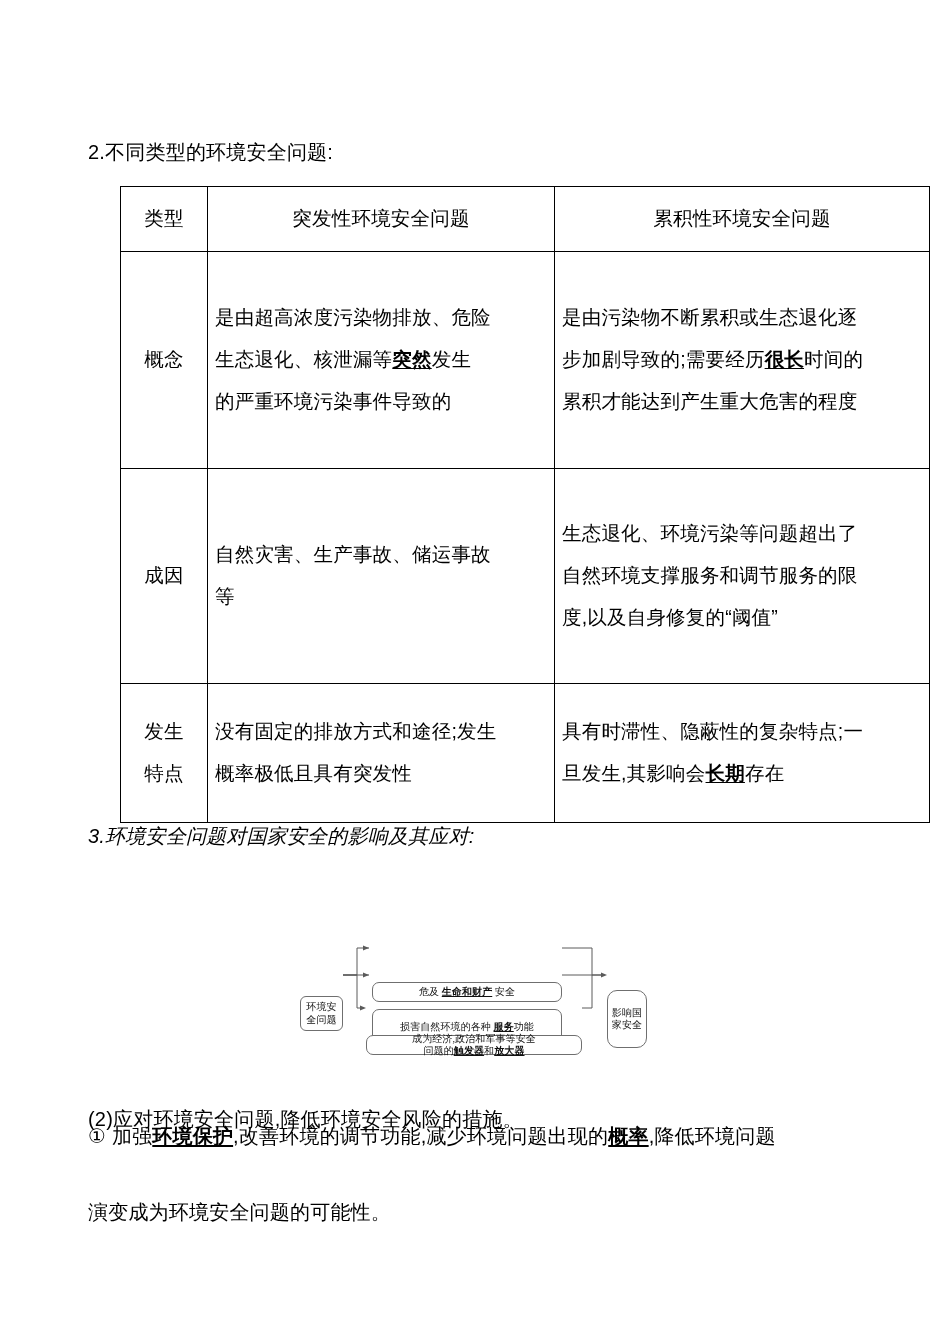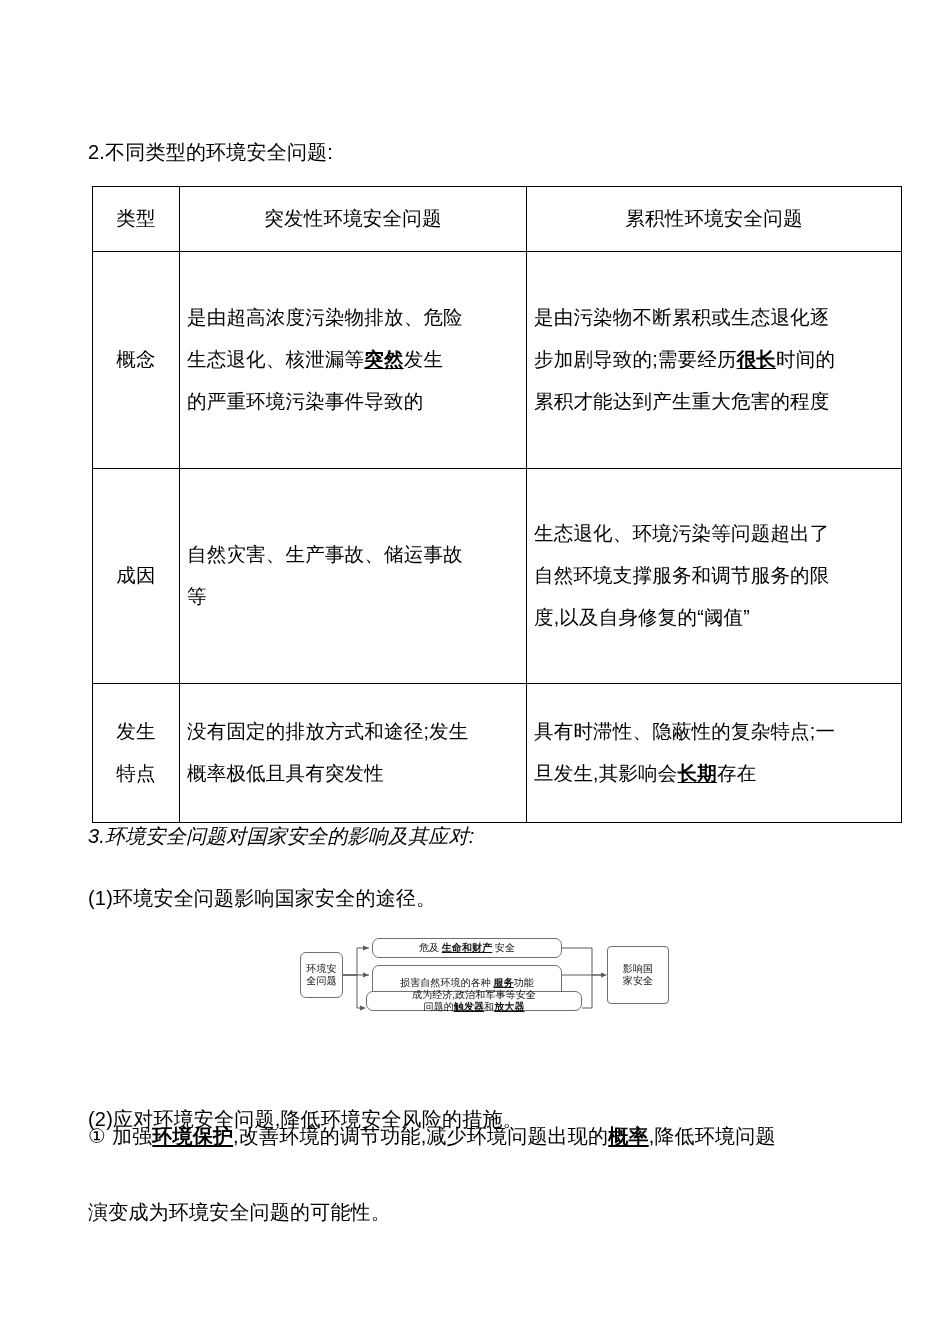--- a/index.html
+++ b/index.html
@@ -41,20 +41,21 @@
   .tbl-wrap {
     position: absolute;
     left: 92px;
     top: 186px;
     width: 768px;
   }
   table.main {
     border-collapse: collapse;
     width: 768px;
     table-layout: fixed;
+    margin-left: 28px;
   }
   table.main td {
     border: 1px solid #000000;
     vertical-align: middle;
     font-size: 19.5px;
     line-height: 2.15;
     padding: 4px 7px;
     letter-spacing: 0.2px;
   }
   td.col-label {
@@ -94,47 +95,48 @@
     font-family: "Liberation Serif", "DejaVu Serif", serif;
     font-size: 10px;
     line-height: 1.25;
     color: #111111;
     text-align: center;
     display: flex;
     align-items: center;
     justify-content: center;
     box-sizing: border-box;
     letter-spacing: 0.1px;
+    margin-top: 44px;
   }
   .fbox b.u {
     font-weight: bold;
     text-decoration: underline;
     text-underline-offset: 1px;
   }
   #fb-source {
     left: 0px; top: 18px;
-    width: 43px; height: 46px;
+    width: 43px; height: 35px;
     border-radius: 6px;
   }
   #fb-life {
     left: 72px; top: 4px;
     width: 190px; height: 20px;
   }
   #fb-service {
     left: 72px; top: 31px;
     width: 190px; height: 36px;
   }
   #fb-trigger {
     left: 66px; top: 57px;
     width: 216px; height: 20px;
   }
   #fb-target {
     left: 307px; top: 12px;
-    width: 62px; height: 58px;
-    border-radius: 4px;
+    width: 40px; height: 58px;
+    border-radius: 10px;
   }
   .flow svg {
     position: absolute;
     left: 0; top: 0;
     width: 350px; height: 100px;
     overflow: visible;
   }
   .fline { stroke: #5a5a5a; stroke-width: 1; fill: none; }
 </style>
 </head>
@@ -193,21 +195,20 @@
             <span class="cell-text">具有时滞性、隐蔽性的复杂特点;一</span>
             <span class="cell-text"><span>旦发生,其影响会</span><b class="u">长期</b><span>存在</span></span>
           </td>
         </tr>
       </tbody>
     </table>
   </div>
 
   <div class="para" style="left:88px; top:822px;font-style:italic;">3.环境安全问题对国家安全的影响及其应对:</div>
 
-  <div class="para" style="left:88px; top:884px;">(1)环境安全问题影响国家安全的途径。</div>
 
   <div class="flow">
     <svg viewBox="0 0 350 100">
       <path class="fline" d="M43 41 L57 41 L57 14 L69 14"></path>
       <path class="fline" d="M43 41 L69 41"></path>
       <path class="fline" d="M43 41 L57 41 L57 74 L63 74"></path>
       <path class="fline" d="M262 14 L292 14 L292 41 L304 41"></path>
       <path class="fline" d="M262 41 L304 41"></path>
       <path class="fline" d="M282 74 L292 74 L292 41"></path>
       <polygon points="69,14 63,11.5 63,16.5" fill="#5a5a5a"></polygon>

